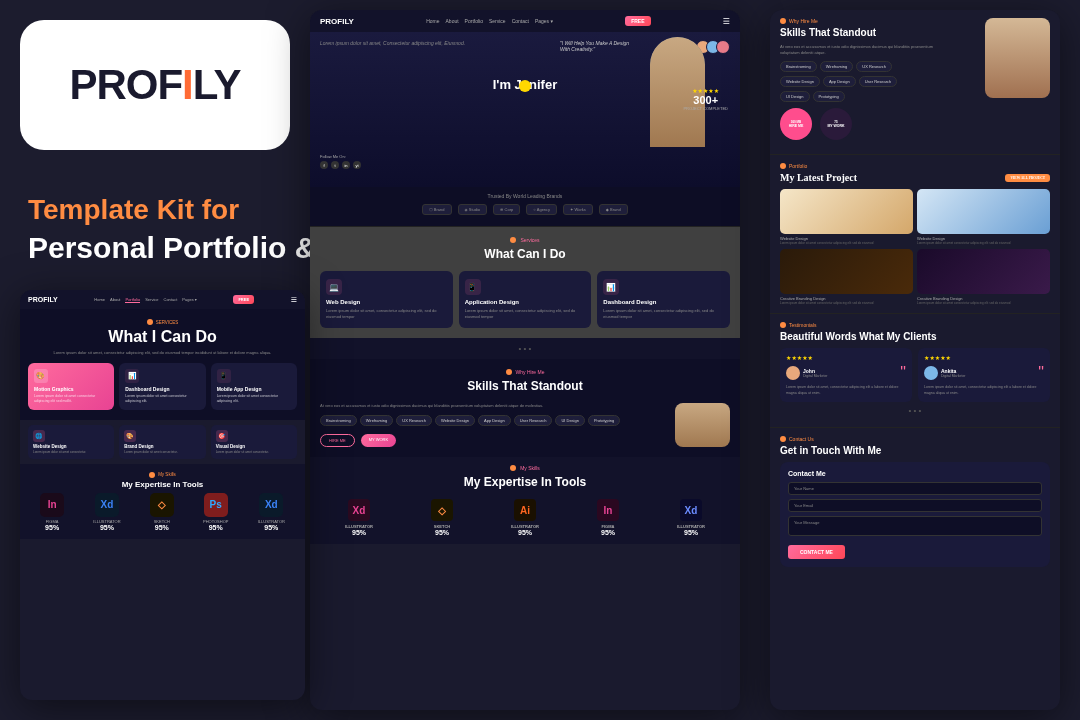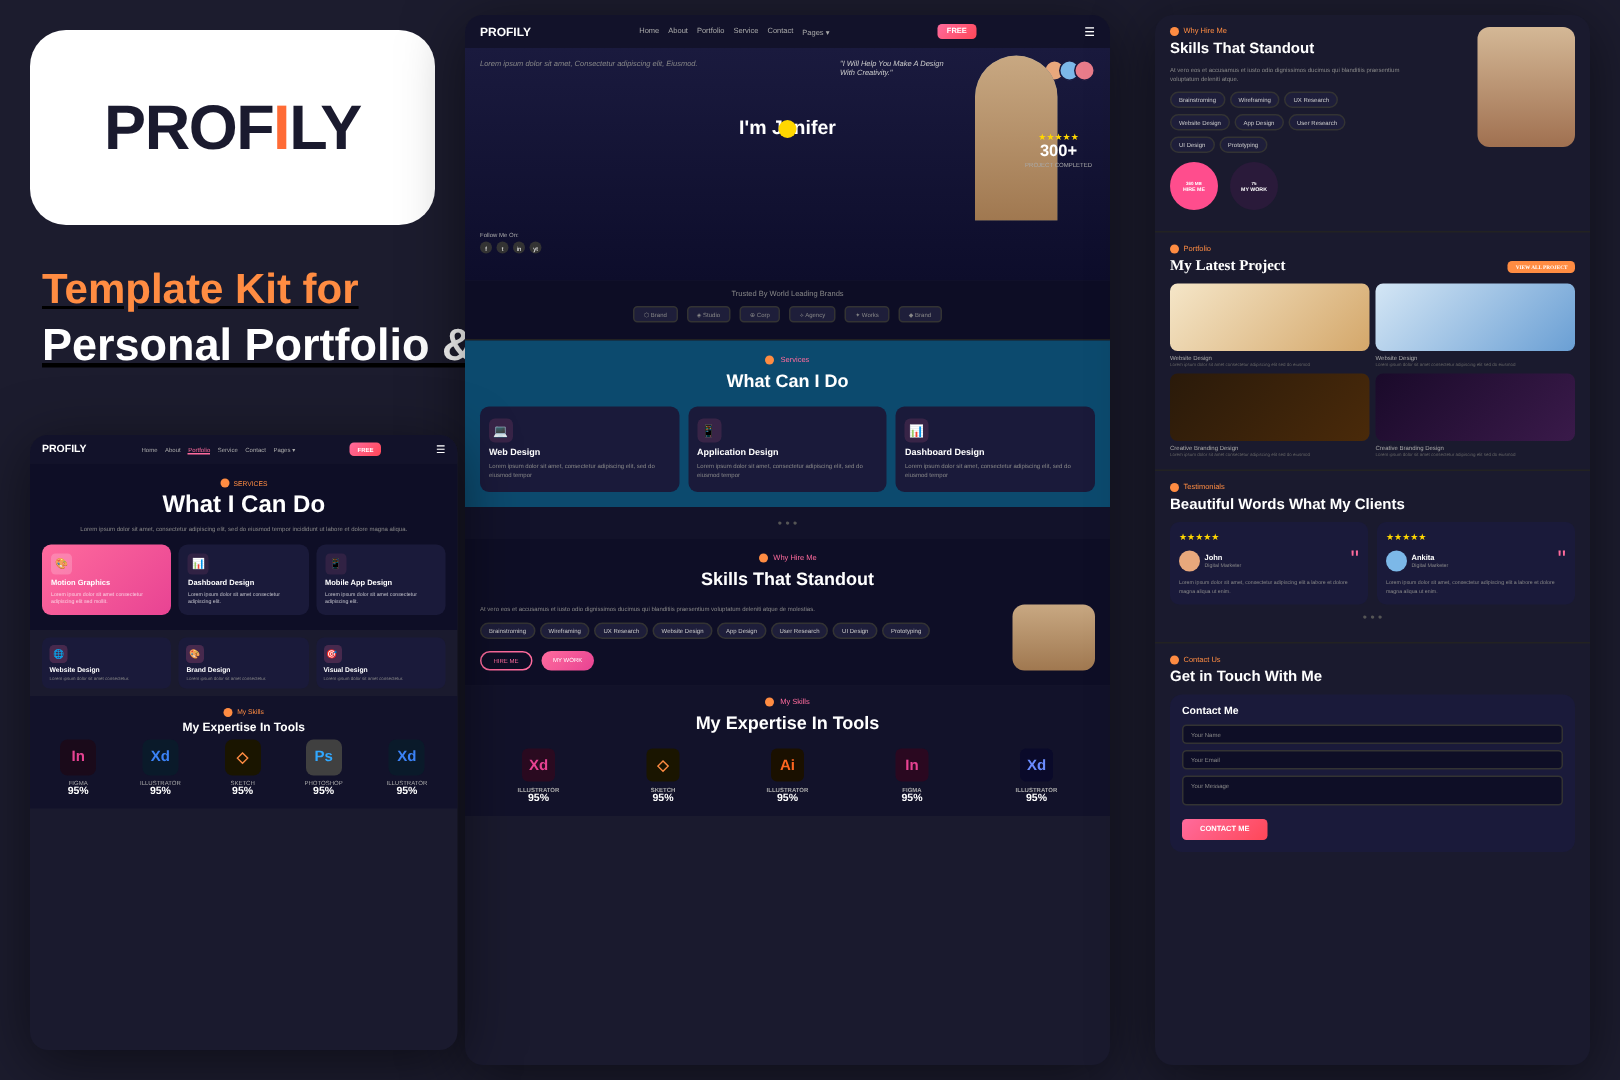--- a/index.html
+++ b/index.html
@@ -36,23 +36,22 @@
       font-size: 42px;
       font-weight: 900;
       color: #1a1a2e;
       letter-spacing: -1px;
       font-family: 'Arial Black', sans-serif;
     }
 
     
     .tagline-area {
       position: absolute;
-      top: 175px;
+      top: 192px;
       left: 28px;
-      text-decoration: underline;
     }
     .tagline-kit {
       font-size: 28px;
       font-weight: 700;
       color: #ff8c42;
       line-height: 1.3;
     }
     .tagline-main {
       font-size: 30px;
       font-weight: 900;
@@ -233,21 +232,21 @@
       background: #1e1e3a;
       border: 1px solid #333;
       border-radius: 3px;
       padding: 2px 6px;
       font-size: 4px;
       color: #888;
     }
 
     
     .cp-services {
-      background: #0c4a6e;
+      background: #404040;
       padding: 10px;
     }
     .cp-section-badge {
       display: flex;
       align-items: center;
       justify-content: center;
       gap: 4px;
       font-size: 5px;
       color: #ff6b9d;
       margin-bottom: 4px;
@@ -1040,21 +1039,21 @@
         <div class="lbp-tool-box" style="background:#0a1a2a; color:#3b82f6;">Xd</div>
         <div class="lbp-tool-name">ILLUSTRATOR</div>
         <div class="lbp-tool-pct">95%</div>
       </div>
       <div class="lbp-tool-item">
         <div class="lbp-tool-box" style="background:#1a1500; color:#ff8c42;">◇</div>
         <div class="lbp-tool-name">SKETCH</div>
         <div class="lbp-tool-pct">95%</div>
       </div>
       <div class="lbp-tool-item">
-        <div class="lbp-tool-box" style="background:#404040; color:#31a8ff;">Ps</div>
+        <div class="lbp-tool-box" style="background:#7f1d1d; color:#31a8ff;">Ps</div>
         <div class="lbp-tool-name">PHOTOSHOP</div>
         <div class="lbp-tool-pct">95%</div>
       </div>
       <div class="lbp-tool-item">
         <div class="lbp-tool-box" style="background:#0a1a2a; color:#3b82f6;">Xd</div>
         <div class="lbp-tool-name">ILLUSTRATOR</div>
         <div class="lbp-tool-pct">95%</div>
       </div>
     </div>
   </div>

